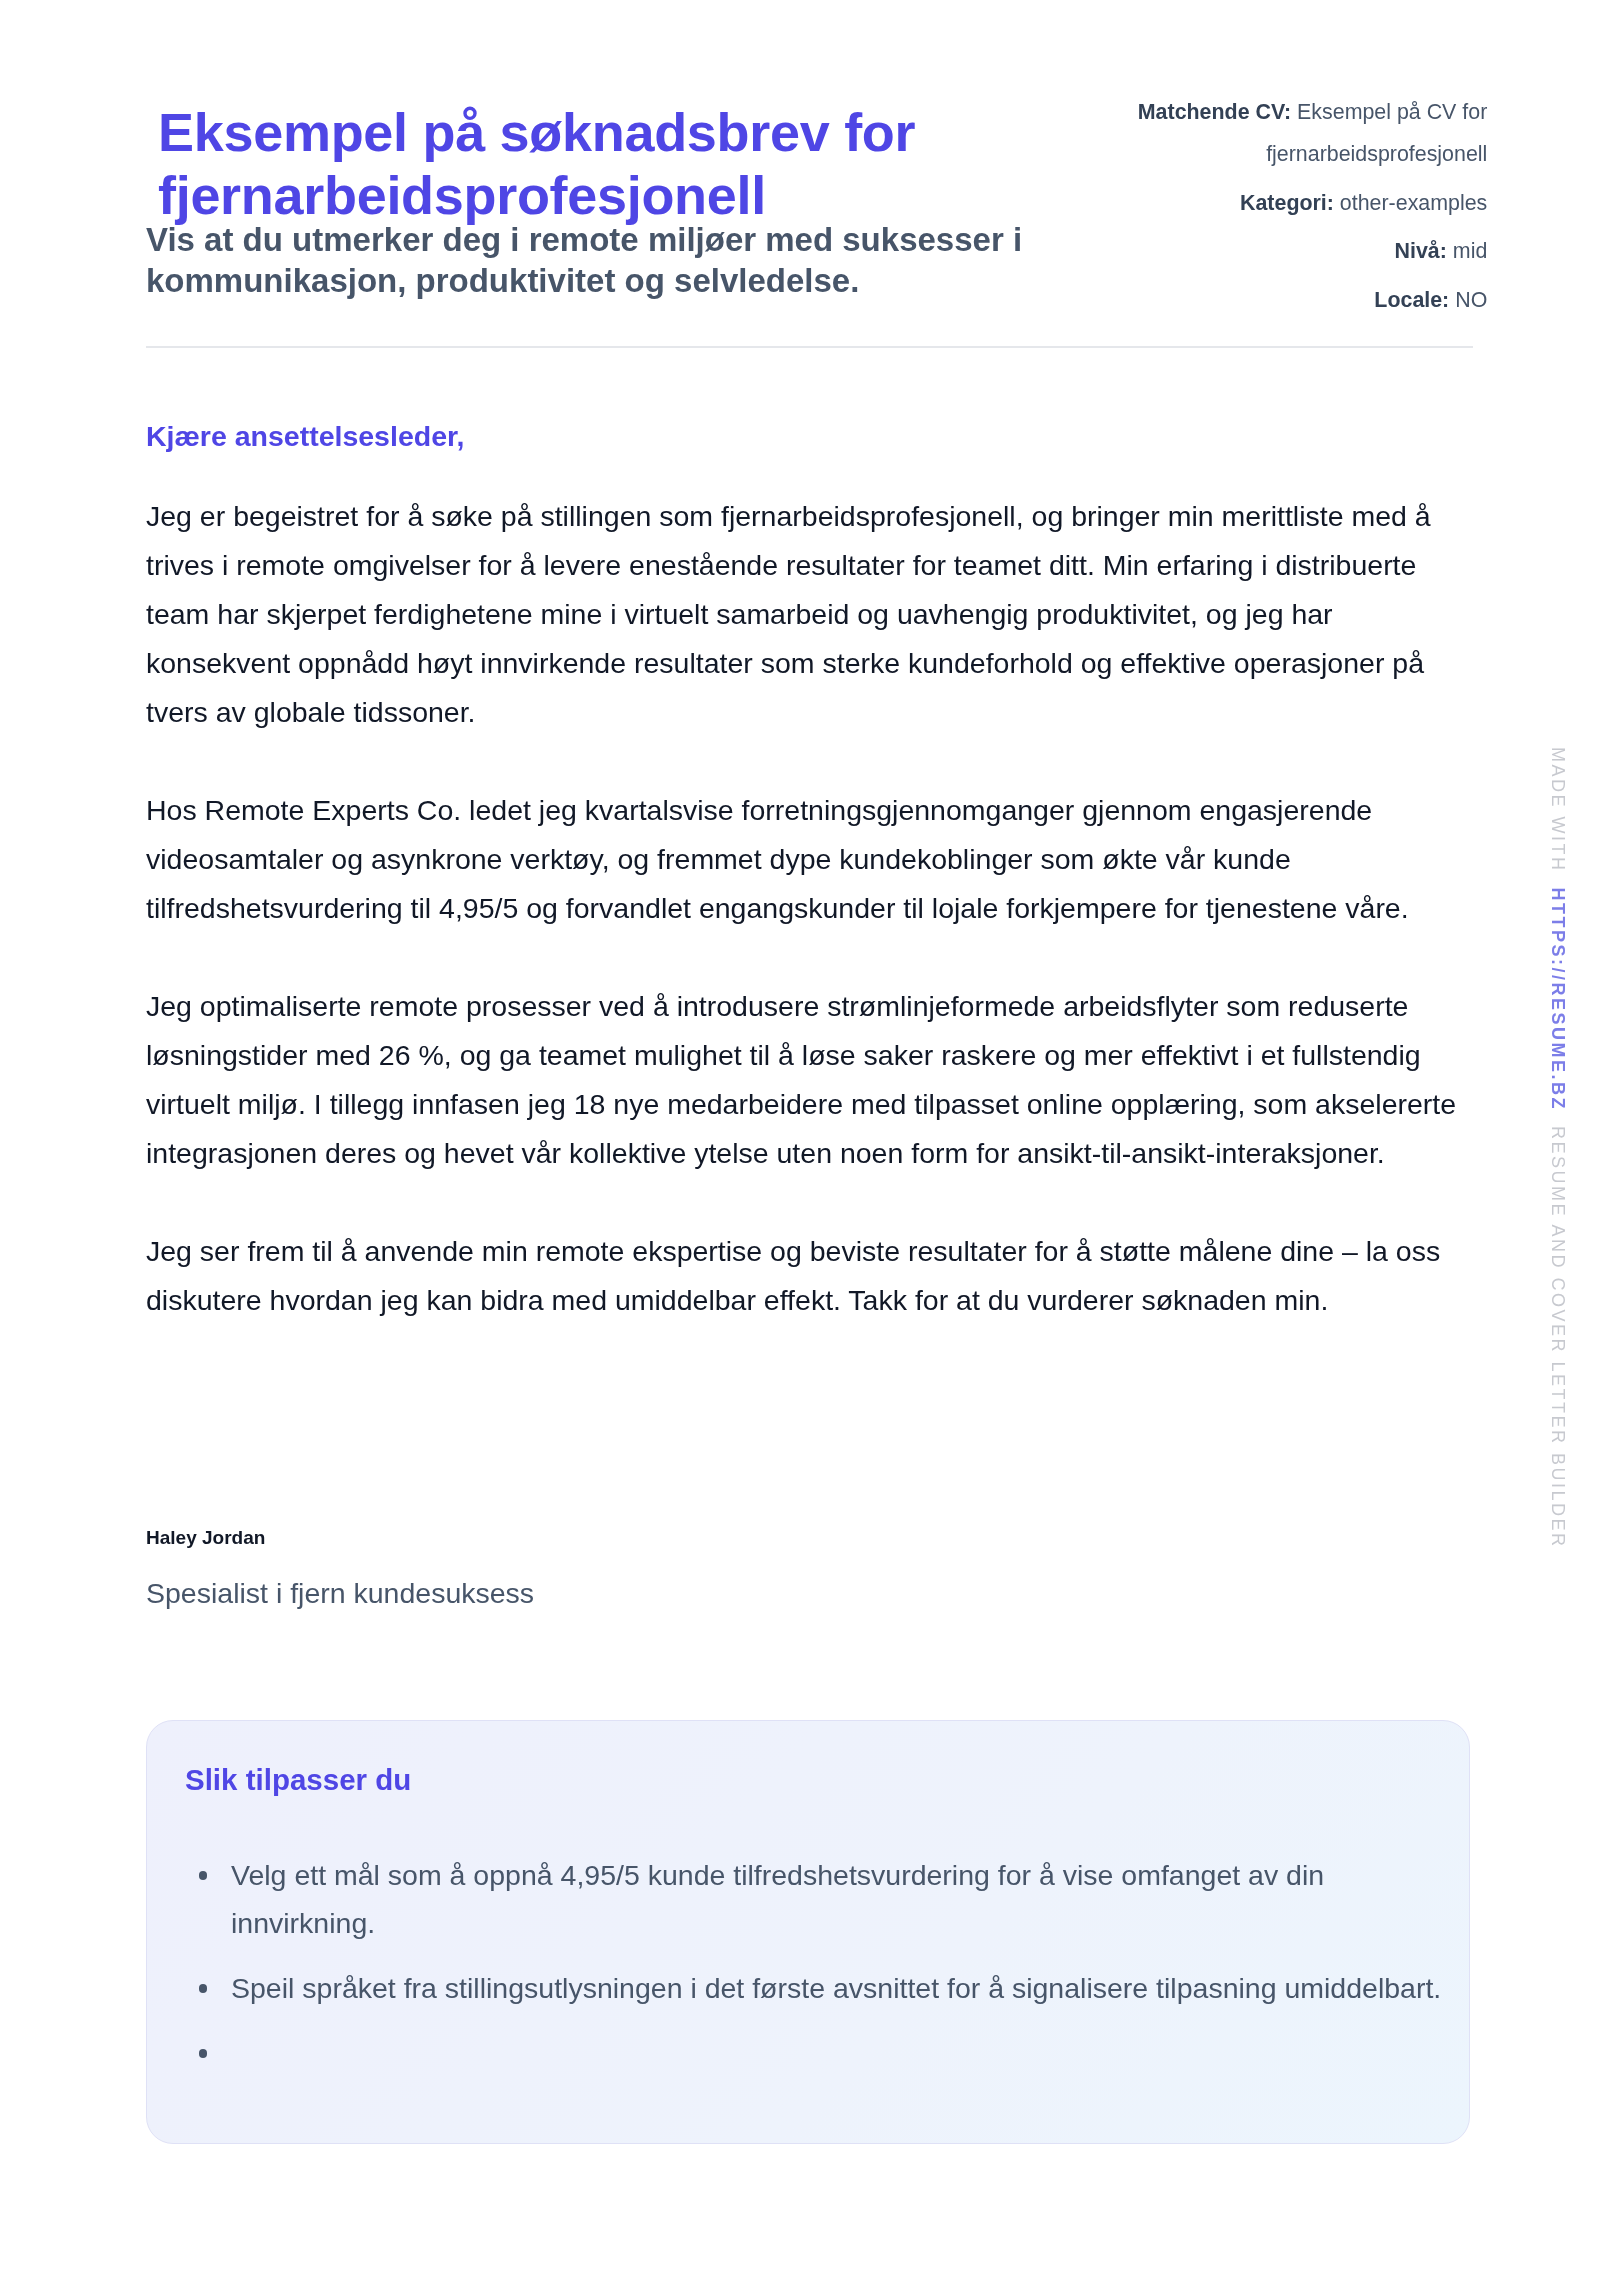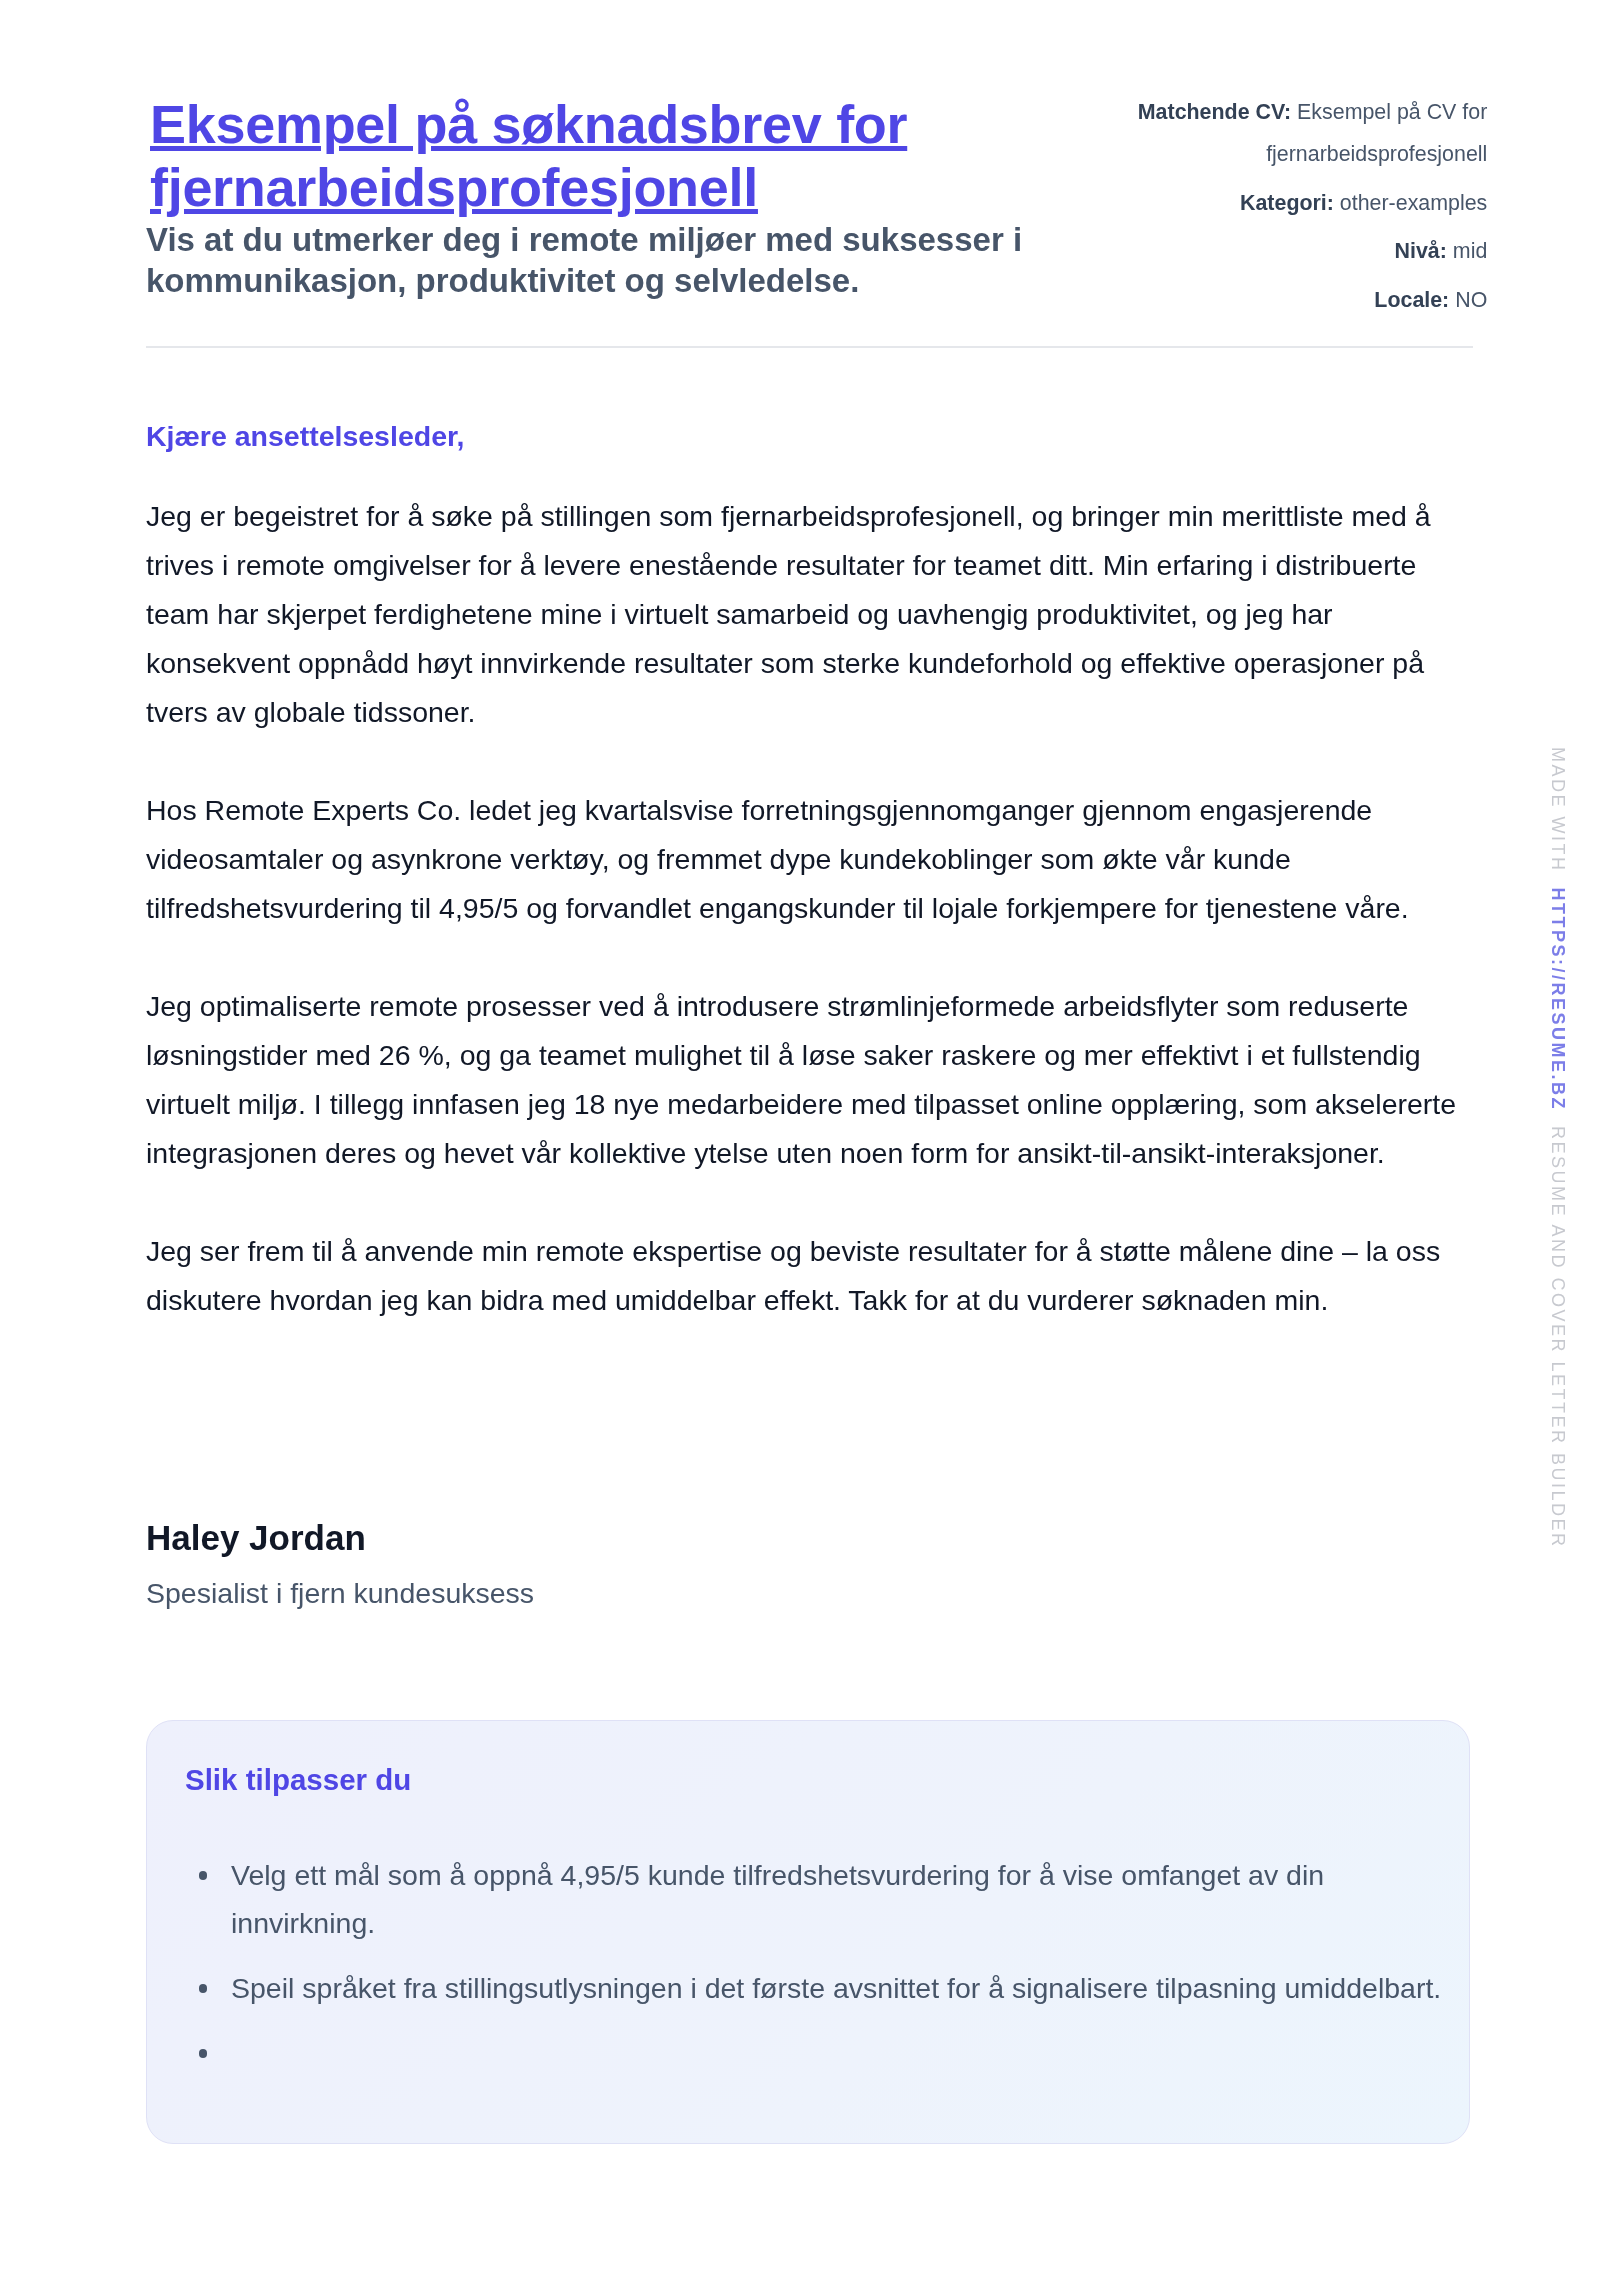--- a/index.html
+++ b/index.html
@@ -6,21 +6,21 @@
     body {
       width: 1617px; height: 2283px; position: relative; overflow: hidden;
       font-family: "Liberation Sans", "DejaVu Sans", sans-serif;
       color: #111827;
     }
     .page { position: absolute; left: 146px; top: 0; width: 1327px; }
     .header { position: relative; height: 348px; }
     .title {
       position: absolute; left: 0; top: 89px; width: 951px;
       font-size: 54px; line-height: 63px; font-weight: 700; color: #4f46e5;
-      margin: 4px; letter-spacing: -0.3px; text-decoration: underline;
+      margin: 12px; letter-spacing: -0.3px;
     }
     .subtitle {
       position: absolute; left: 0; top: 219px; width: 951px;
       font-size: 33px; line-height: 41px; font-weight: 700; color: #475569; margin: 0;
     }
     .meta {
       position: absolute; right: -14.3px; top: 91px; width: 399px; text-align: right;
       font-size: 21.4px; line-height: 42px; color: #475569;
     }
     .meta .row { margin-bottom: 6.7px; }
@@ -29,21 +29,21 @@
 
     .greeting {
       position: absolute; left: 0; top: 417px;
       font-size: 28.5px; font-weight: 700; color: #4f46e5; margin: 0; line-height: 38px;
     }
     .body { position: absolute; left: 0; top: 492px; width: 1332px; }
     .body p {
       font-size: 28.5px; line-height: 49px; color: #111827; margin: 0 0 49px 0;
     }
     .signature { position: absolute; left: 0; top: 1519px; }
-    .sig-name { font-size: 35px; font-weight: 700; color: #111827; line-height: 38px; margin: 0; }
+    .sig-name { font-size: 19px; font-weight: 700; color: #111827; line-height: 38px; margin: 0; }
     .sig-title { font-size: 28.5px; color: #475569; line-height: 38px; margin: 17px 0 0 0; }
 
     .tips {
       position: absolute; left: 0; top: 1720px; width: 1324px; height: 424px;
       box-sizing: border-box; border: 1.9px solid #dfe1f6; border-radius: 27px;
       background: linear-gradient(135deg, #eef0fc 0%, #eef3fc 60%, #ecf5fd 100%);
     }
     .tips-title {
       position: absolute; left: 38px; top: 40px;
       font-size: 29.5px; font-weight: 700; color: #4f46e5; margin: 0; line-height: 38px;

